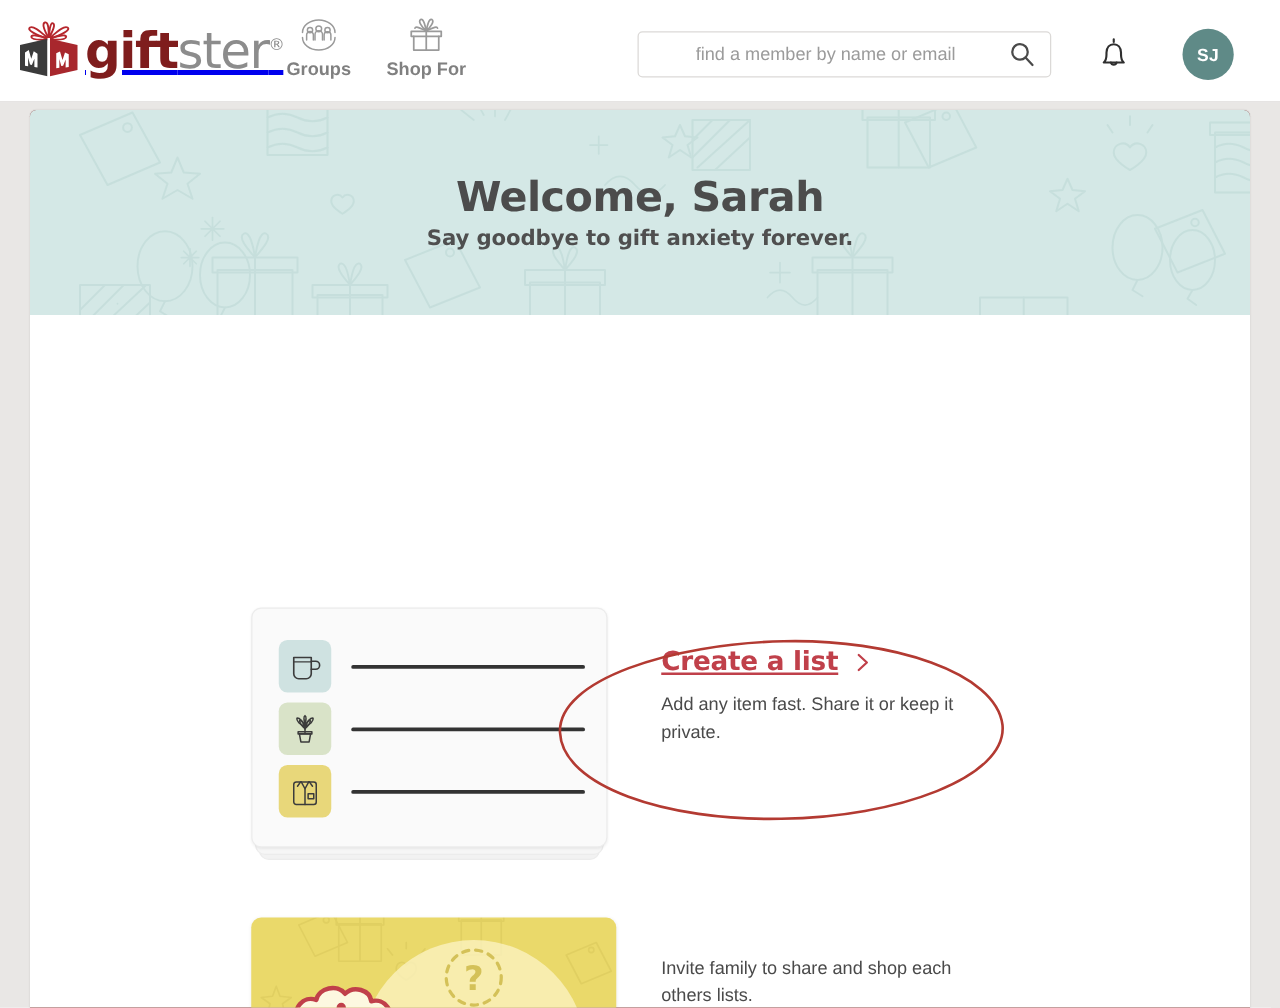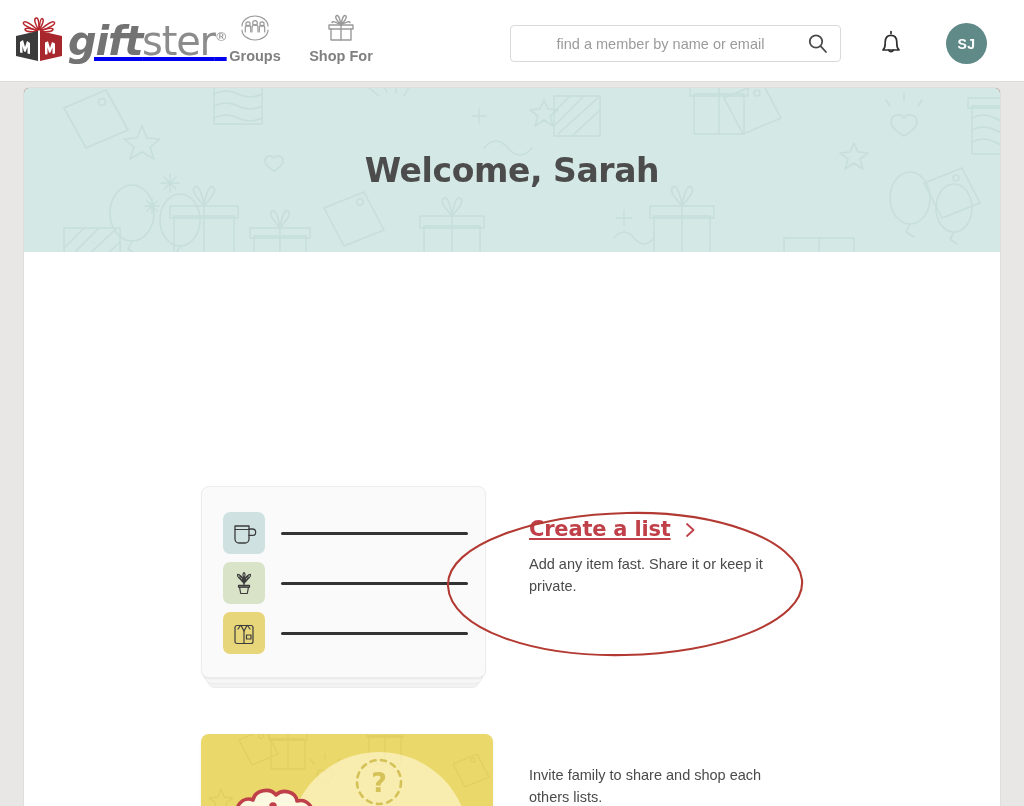--- a/index.html
+++ b/index.html
@@ -32,21 +32,21 @@
   }
   .logo-mark { width: 54px; height: 50px; display: block; }
   .logo-text {
     margin-left: 2px;
     font-size: 40px;
     letter-spacing: -1.2px;
     line-height: 1;
     white-space: nowrap;
     font-family: "DejaVu Sans", sans-serif;
   }
-  .logo-gift { color: #737373; font-weight: bold; font-style: italic; }
+  .logo-gift { color: #7f1d1d; font-weight: bold; }
   .logo-ster { color: #8c8c8c; font-weight: normal; }
   .logo-reg { font-size: 13px; color: #8c8c8c; vertical-align: super; }
 
   .nav {
     position: absolute;
     left: 212px; top: 10px;
     display: flex;
     gap: 0px;
   }
   .nav-item {
@@ -489,20 +489,21 @@
           <path d="M760 150 h70 v40 h-70 Z"></path>
             <path d="M795 150 v40 M760 170 h70"></path>
         </g>
         <g>
           <path d="M70 155 h0"></path>
         </g>
       </g>
     </svg>
     <div class="hero-inner">
       <div class="hero-title">Welcome, Sarah</div>
+      <div class="hero-sub">Say goodbye to gift anxiety forever.</div>
     </div>
   </div>
 
   <div class="body-area">
 
     <div class="list-card">
       <div class="sheet s3"></div>
       <div class="sheet s2"></div>
       <div class="sheet s1"></div>
 

